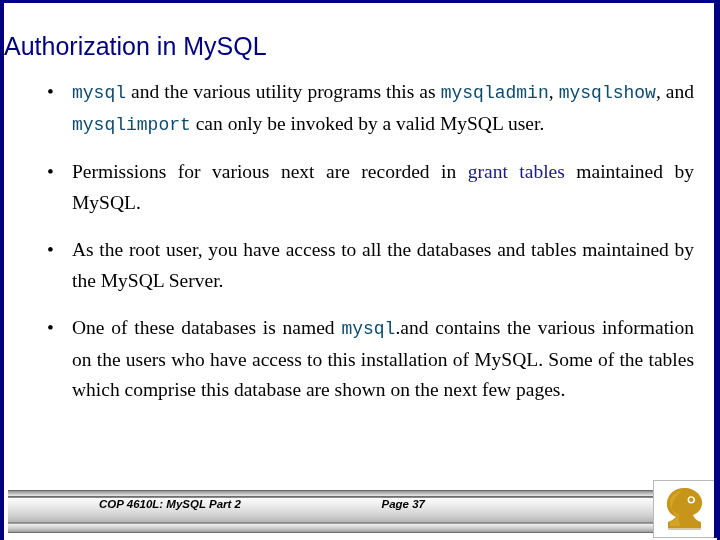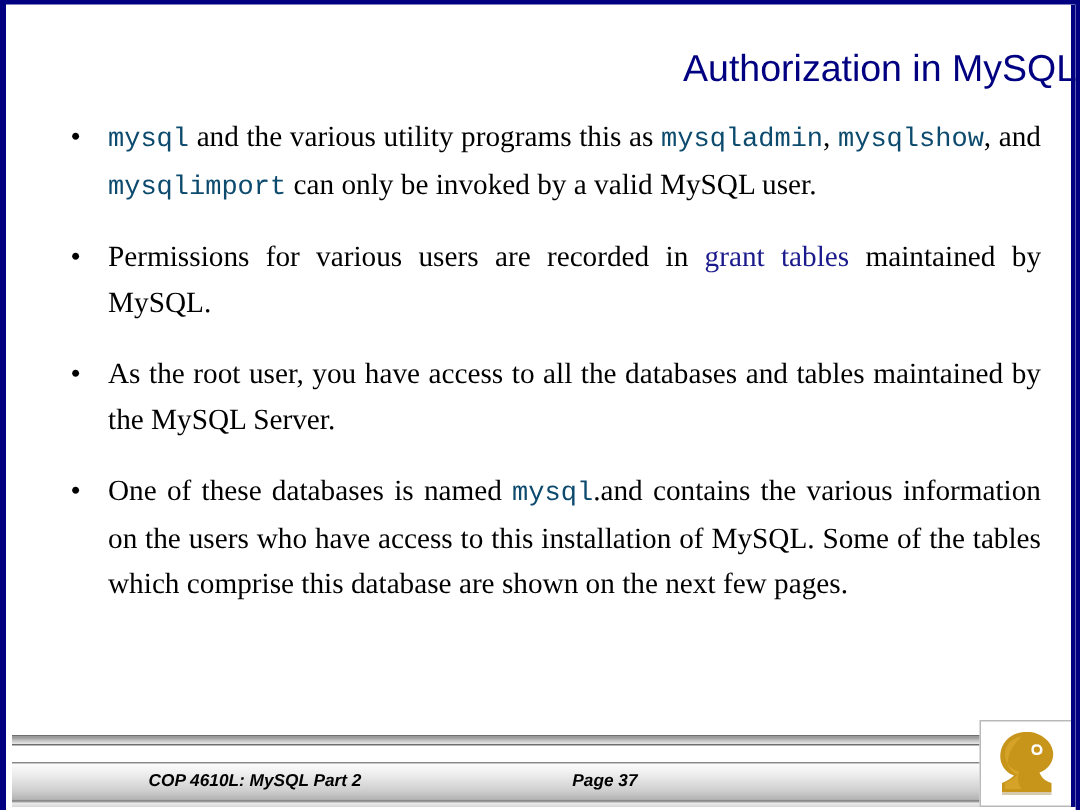--- a/index.html
+++ b/index.html
@@ -26,21 +26,21 @@
     border-bottom: 0;
     overflow: hidden;
   }
 
   
   #title {
     position: absolute;
     left: 0;
     top: 28px;
     width: 714px;
-    text-align: right;
+    text-align: left;
     color: #000080;
     font-family: "Liberation Sans", "DejaVu Sans", sans-serif;
     font-size: 25px;
     font-weight: 400;
     letter-spacing: 0px;
     line-height: 30px;
     white-space: nowrap;
   }
 
   
@@ -97,24 +97,22 @@
     border-bottom: 1px solid #6e6e6e;
   }
   .fbar-thin {
     height: 7px;
     background: linear-gradient(to bottom, #8d8d8d 0%, #c9c9c9 60%, #e8e8e8 100%);
   }
   .fbar-main {
     height: 24px;
     background: linear-gradient(to bottom, #fdfdfd 0%, #eaeaea 35%, #cfcfcf 75%, #b4b4b4 100%);
     display: flex;
-    align-items: center;
     border-top: 1px solid #8a8a8a;
     border-bottom: 1px solid #8a8a8a;
-    margin-top: 11px;
   }
   .fbar-thin2 {
     height: 8px;
     background: linear-gradient(to bottom, #efefef 0%, #cccccc 55%, #9e9e9e 100%);
     border-top: 1px solid #9a9a9a;
     border-bottom: 1px solid #6e6e6e;
   }
   .fcell {
     font-family: "Liberation Sans", "DejaVu Sans", sans-serif;
     font-size: 11.5px;
@@ -167,21 +165,21 @@
 
   <div id="body">
 
     <div class="bullet">
       <span class="dot">•</span>
       <span class="mono">mysql</span><span> and the various utility programs this as </span><span class="mono">mysqladmin</span><span>, </span><span class="mono">mysqlshow</span><span>, and </span><span class="mono">mysqlimport</span><span> can only be invoked by a valid MySQL user.</span>
     </div>
 
     <div class="bullet">
       <span class="dot">•</span>
-      <span>Permissions for various users are recorded in </span><span class="accent">grant tables</span><span> maintained by MySQL.</span>
+      <span>Permissions for various next are recorded in </span><span class="accent">grant tables</span><span> maintained by MySQL.</span>
     </div>
 
     <div class="bullet">
       <span class="dot">•</span>
       <span>As the root user, you have access to all the databases and tables maintained by the MySQL Server.</span>
     </div>
 
     <div class="bullet">
       <span class="dot">•</span>
       <span>One of these databases is named </span><span class="mono">mysql</span><span>.and contains the various information on the users who have access to this installation of MySQL.  Some of the tables which comprise this database are shown on the next few pages.</span>

